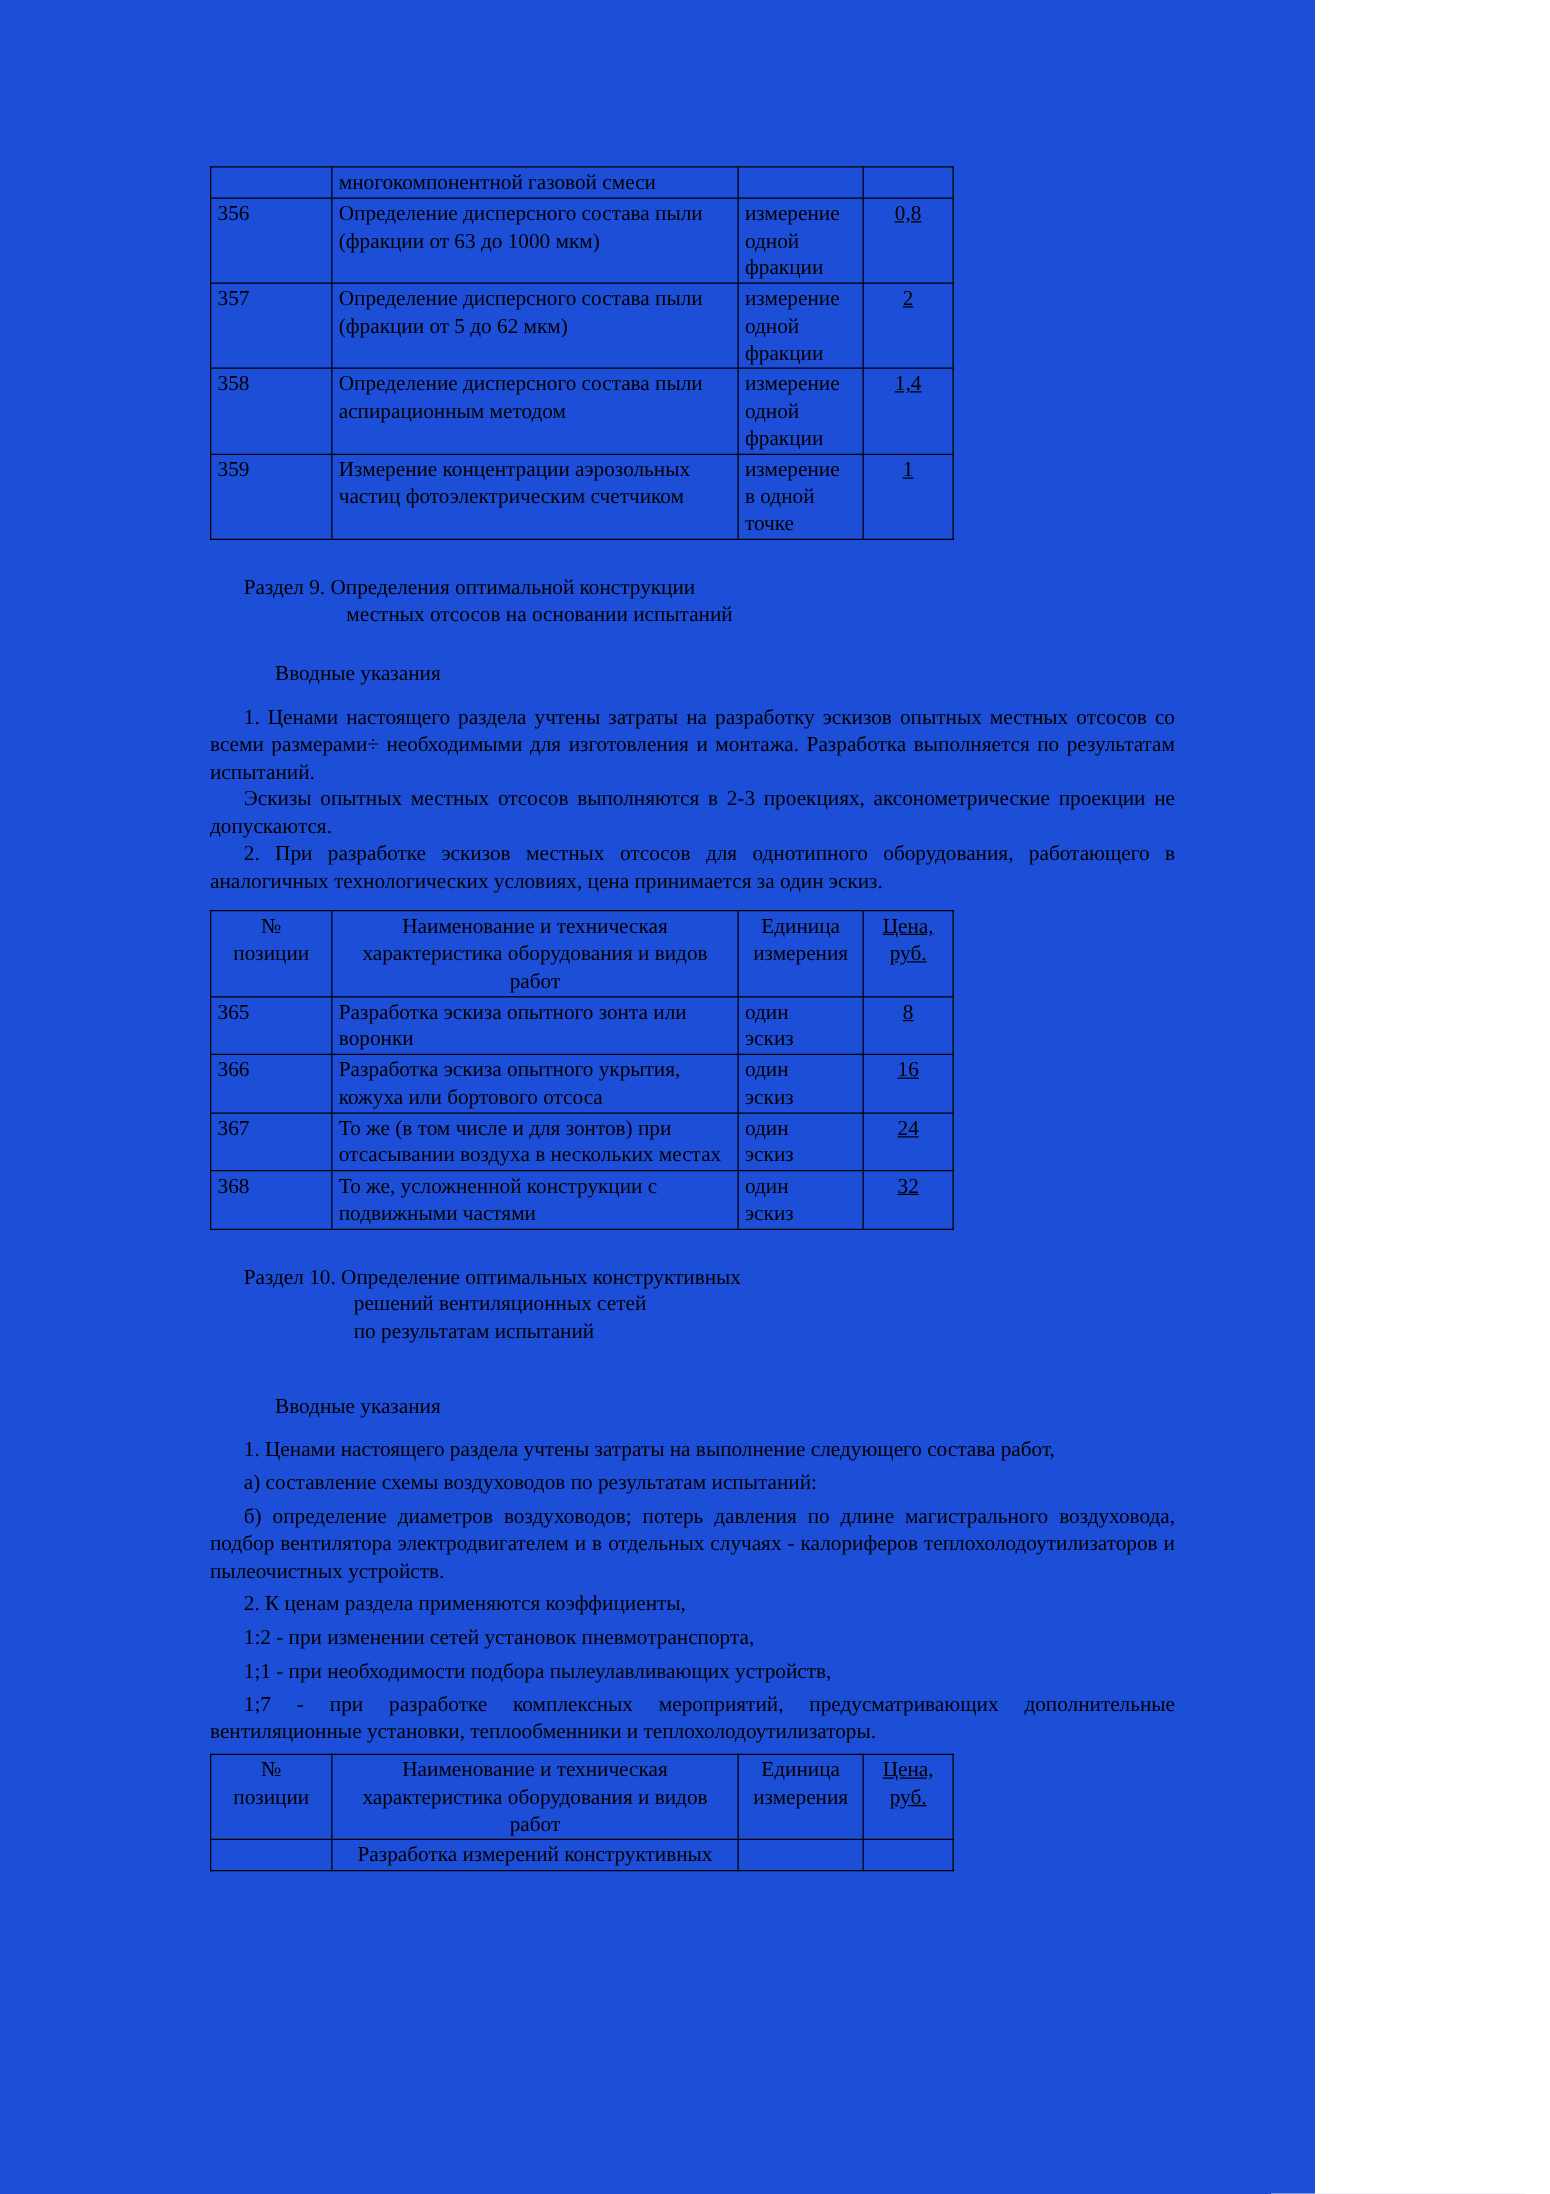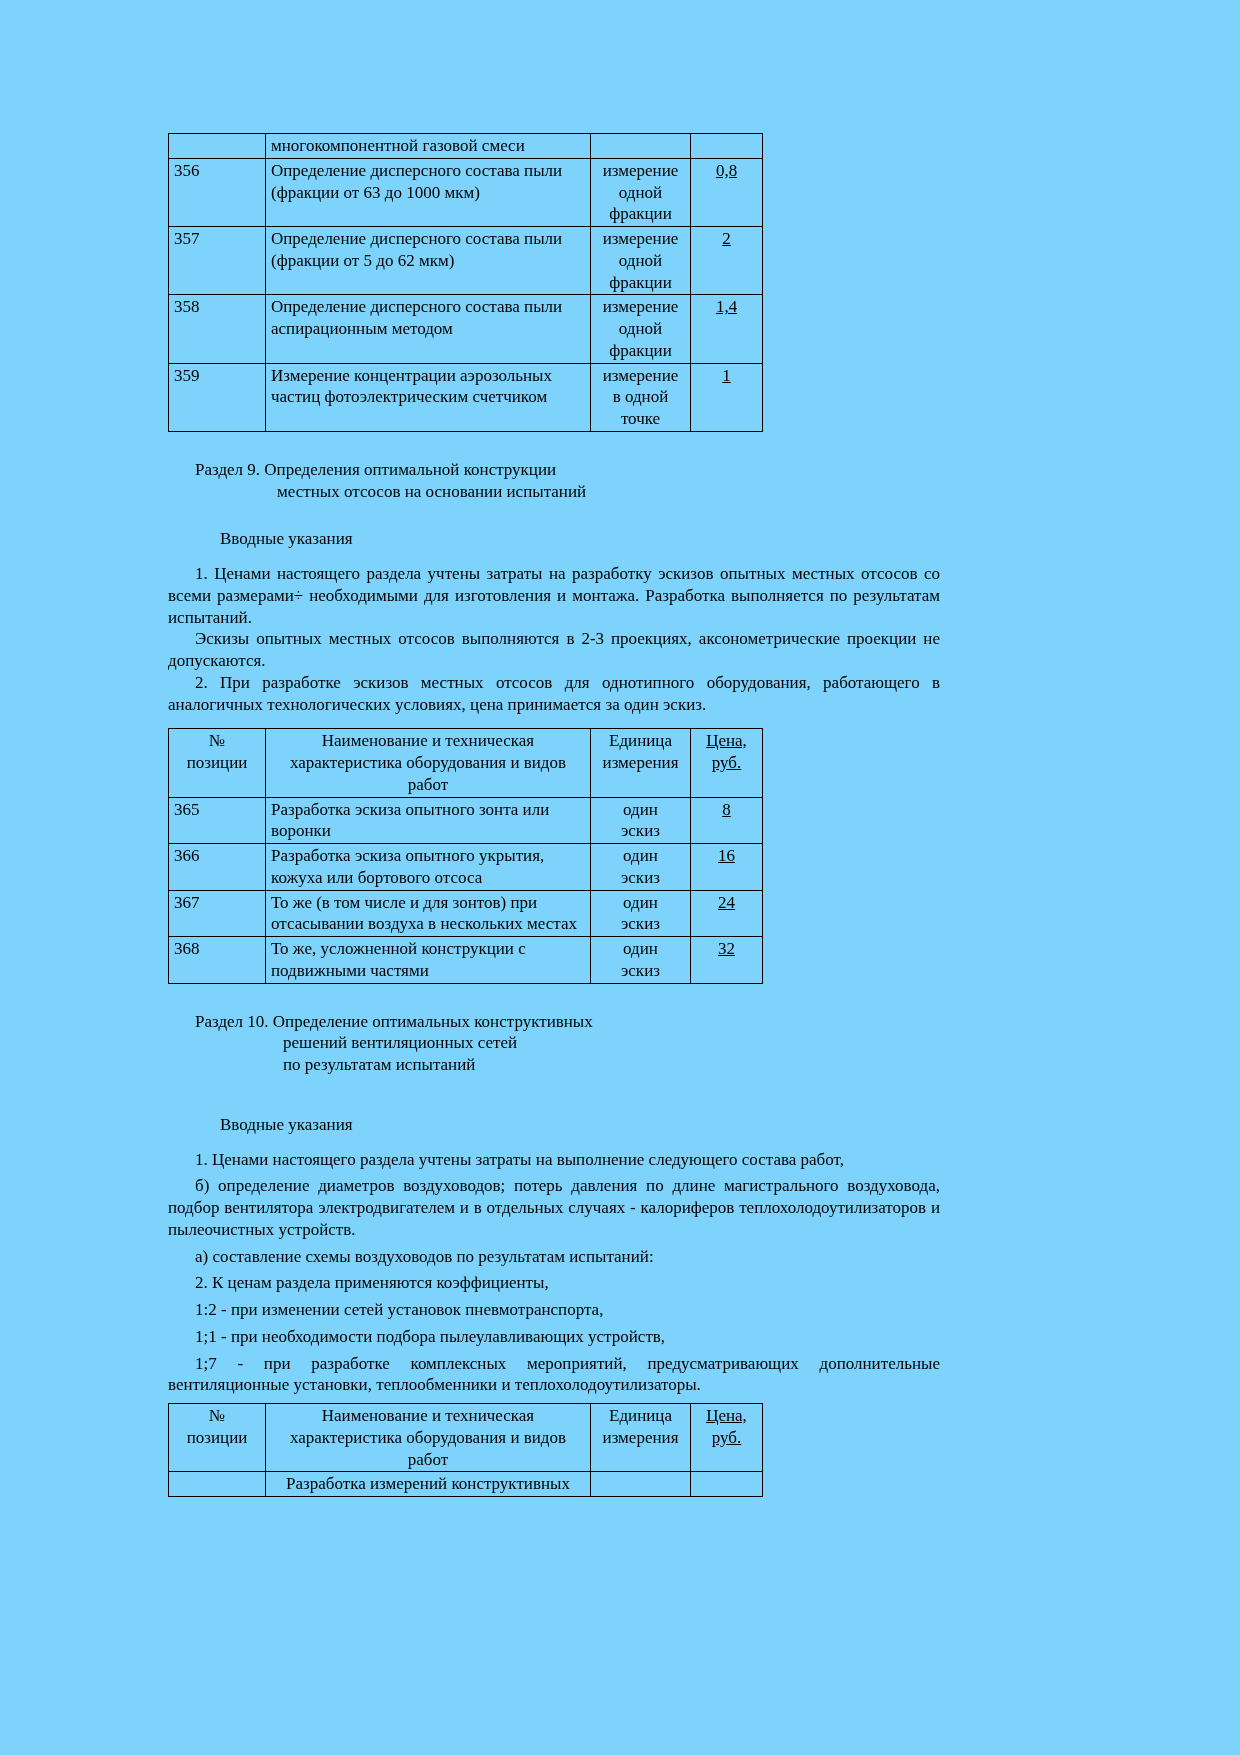--- a/index.html
+++ b/index.html
@@ -1,22 +1,22 @@
 <!DOCTYPE html>
 <html><head>
 <meta charset="utf-8">
 <style>
   * { box-sizing: border-box; }
   html, body { margin: 0; padding: 0; background: #ffffff; }
   body { font-family: "Liberation Serif", serif; color: #000; }
   .page {
     position: relative;
-    width: 1240px;
+    width: 1052px;
     height: 1755px;
-    background: #7dd3fc;
+    background: #1d4ed8;
     overflow: hidden;
   }
   .content {
     position: absolute;
     left: 168px;
     top: 133px;
     width: 772px;
     font-size: 17px;
     line-height: 1.28;
   }
@@ -32,21 +32,21 @@
     font-size: 17px;
     line-height: 1.28;
   }
   col.w-pos   { width: 97px; }
   col.w-name  { width: 325px; }
   col.w-unit  { width: 100px; }
   col.w-price { width: 72px; }
   .tbl td.pos   { text-align: left; }
   .tbl td.name  { text-align: left; }
   .tbl td.name.center { text-align: center; }
-  .tbl td.unit  { text-align: center; white-space: pre-line; }
+  .tbl td.unit  { white-space: pre-line; }
   .tbl td.price { text-align: center; text-decoration: underline; }
   .tbl tr.hdr td { text-align: center; }
 
   .tbl-top { margin-bottom: 27px; }
   .tbl-mid { margin-top: 13px; margin-bottom: 27px; }
   .tbl-bot { margin-top: 7px; }
 
   .heading { font-weight: normal; padding-left: 27px; }
   .heading .hl2 { margin-left: 82px; }
   .heading-10 .hl2, .heading-10 .hl3 { margin-left: 88px; }
@@ -176,22 +176,22 @@
 
     <div class="heading heading-10">
       <div class="hl1">Раздел 10. Определение оптимальных конструктивных</div>
       <div class="hl2">решений вентиляционных сетей</div>
       <div class="hl3">по результатам испытаний</div>
     </div>
 
     <div class="intro-label">Вводные указания</div>
 
     <p class="para gap">1. Ценами настоящего раздела учтены затраты на выполнение следующего состава работ,</p>
+    <p class="para gap">а) составление схемы воздуховодов по результатам испытаний:</p>
     <p class="para gap">б) определение диаметров воздуховодов; потерь давления по длине магистрального воздуховода, подбор вентилятора электродвигателем и в отдельных случаях - калориферов теплохолодоутилизаторов и пылеочистных устройств.</p>
-    <p class="para gap">а) составление схемы воздуховодов по результатам испытаний:</p>
     <p class="para gap">2. К ценам раздела применяются коэффициенты,</p>
     <p class="para gap">1:2 - при изменении сетей установок пневмотранспорта,</p>
     <p class="para gap">1;1 - при необходимости подбора пылеулавливающих устройств,</p>
     <p class="para gap">1;7 - при разработке комплексных мероприятий, предусматривающих дополнительные вентиляционные установки, теплообменники и теплохолодоутилизаторы.</p>
 
     <table class="tbl tbl-bot">
       <colgroup>
           <col class="w-pos">
           <col class="w-name">
           <col class="w-unit">

